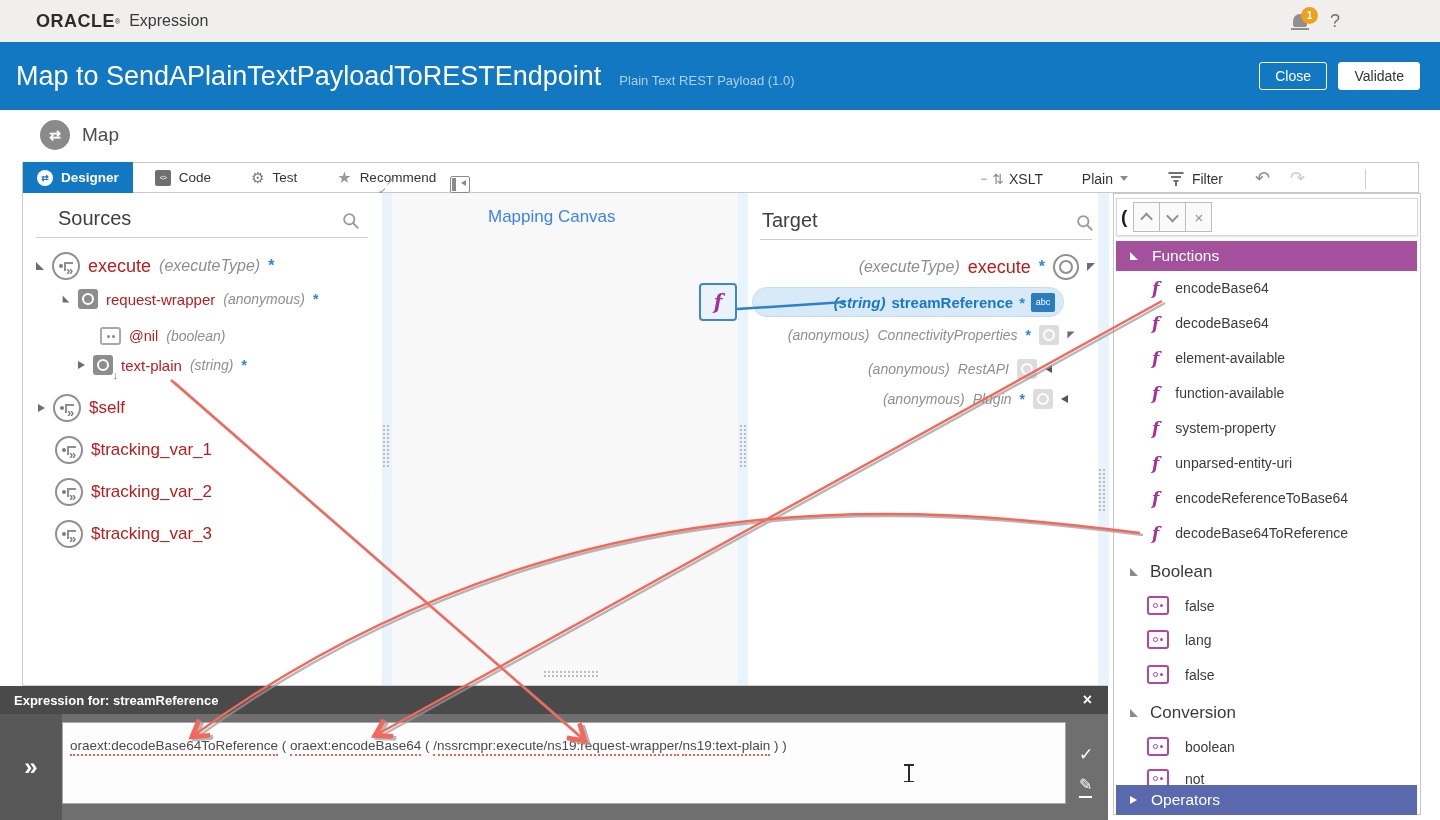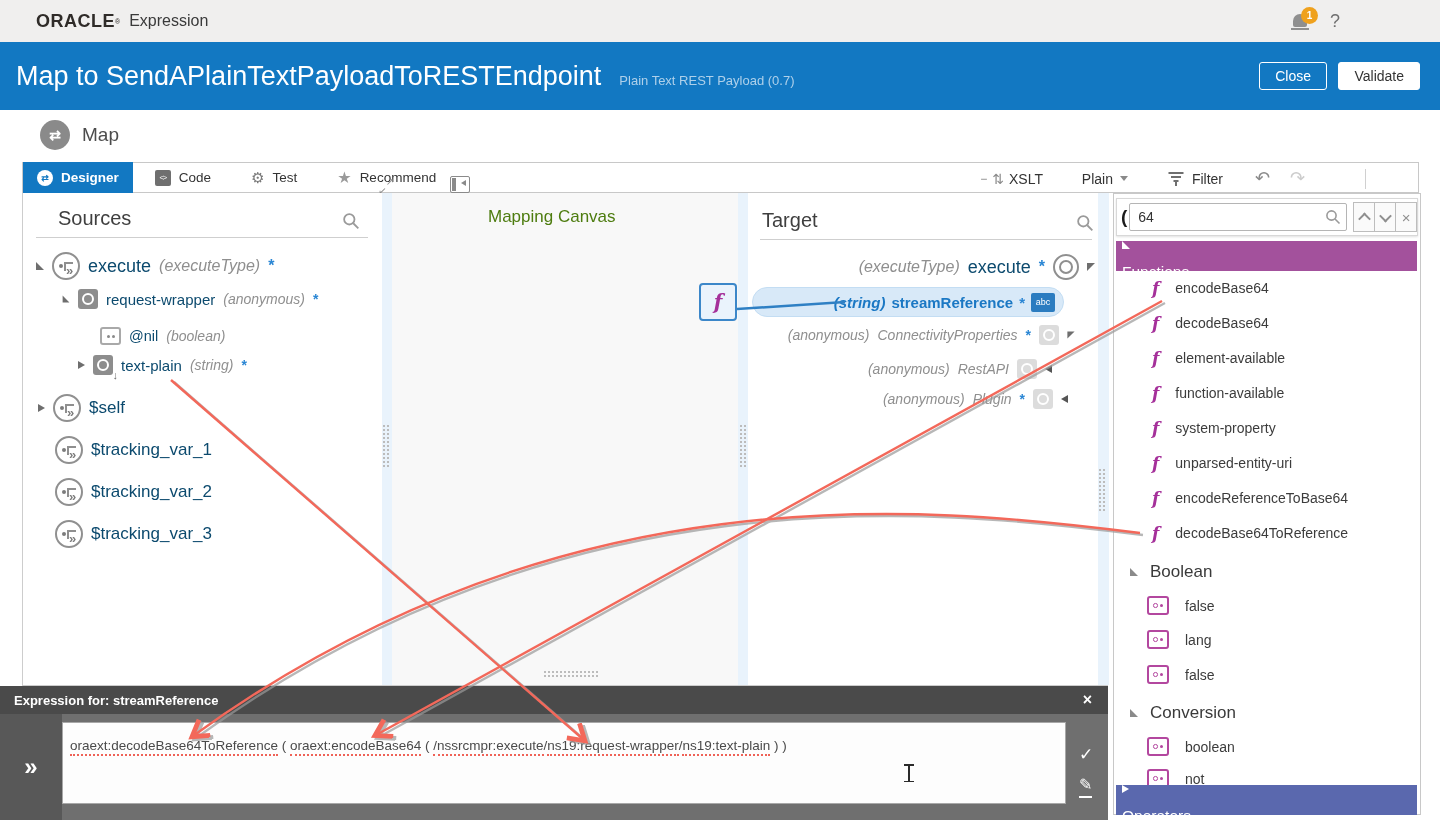--- a/index.html
+++ b/index.html
@@ -76,21 +76,21 @@
   .sq-icon{width:20px;height:20px;border-radius:3px;background:#8d8d8d;position:relative;}
   .sq-icon:after{content:"";position:absolute;left:4px;top:4px;width:8px;height:8px;border:2px solid #fff;border-radius:50%;}
   .sq-icon .dn{position:absolute;right:-5px;bottom:-6px;color:#6e6e6e;font-size:11px;font-weight:bold;}
   .nil-icon{width:17px;height:14px;border:2px solid #a9a9a9;border-radius:3px;background:#fff;
     display:flex;align-items:center;justify-content:center;gap:2px;}
   .nil-icon i{width:3px;height:3px;border-radius:50%;background:#8a8a8a;}
   .tsq-icon{width:20px;height:20px;border-radius:3px;background:#dcdcdc;position:relative;}
   .tsq-icon:after{content:"";position:absolute;left:4px;top:4px;width:8px;height:8px;border:2px solid #fff;border-radius:50%;}
   .ring-icon{width:22px;height:22px;border:2px solid #8f8f8f;border-radius:50%;position:relative;background:#fff;}
   .ring-icon:after{content:"";position:absolute;left:4px;top:4px;width:10px;height:10px;border:2px solid #8f8f8f;border-radius:50%;}
-  .nm{color:#0c4a6e;}
+  .nm{color:#b91c1c;}
   .tp{color:#8f8f8f;font-style:italic;}
   .req{color:#2a86d4;font-weight:bold;}
   .lg{font-size:18px;} .md{font-size:15px;} .sm{font-size:14.5px;} .vr{font-size:17px;}
   .tlg{font-size:16px;} .tmd{font-size:14px;}
   
   .pill{left:752px;top:287px;width:312px;height:30px;border-radius:15px;background:#d8e9f8;border:1px solid #c3ddf3;
     display:flex;align-items:center;justify-content:flex-end;gap:6px;padding-right:8px;box-sizing:border-box;}
   .pill .t1{color:#1b78c4;font-weight:bold;font-style:italic;font-size:15px;}
   .pill .t2{color:#1b78c4;font-weight:bold;font-size:15px;}
   .abc{width:24px;height:19px;border-radius:2px;background:#2b7cc0;color:#fff;font-size:9px;
@@ -103,21 +103,21 @@
   .searchwrap{position:absolute;left:2px;top:4px;width:300px;height:36px;border:1px solid #d8d8d8;background:#fff;
     box-shadow:0 1px 2px rgba(0,0,0,.12);display:flex;align-items:center;}
   .sprefix{font-weight:bold;font-size:19px;color:#1c1c1c;margin-left:4px;}
   .sinput{width:186px;height:26px;border:1px solid #b5b5b5;border-radius:2px;font-size:14px;color:#333;
     padding:0 22px 0 8px;font-family:"Liberation Sans",sans-serif;margin-left:2px;}
   .sbtn{width:25px;height:28px;border:1px solid #bdbdbd;background:#fafafa;display:flex;align-items:center;justify-content:center;margin-left:-1px;}
   .chev{display:inline-block;width:7px;height:7px;border-left:2px solid #8f8f8f;border-top:2px solid #8f8f8f;}
   .chev.up{transform:rotate(45deg) translate(1px,1px);}
   .chev.down{transform:rotate(225deg) translate(1px,1px);}
   .xglyph{color:#8f8f8f;font-size:15px;}
-  .sechdr{position:absolute;left:2px;width:301px;height:30px;display:flex;gap:14px;padding-left:6px;box-sizing:border-box;flex-direction:column;}
+  .sechdr{position:absolute;left:2px;width:301px;height:30px;display:flex;align-items:center;gap:14px;padding-left:14px;box-sizing:border-box;}
   .sechdr.purple{background:#a3519c;}
   .sechdr.indigo{background:#5a68ae;}
   .sechdr .lbl{color:#fff;font-size:15.5px;}
   .tri-dl.white{border-bottom-color:#fff;}
   .tri-r.white{border-left-color:#fff;}
   .grphdr{position:absolute;display:flex;align-items:center;gap:12px;}
   .grphdr .lbl{font-size:17px;color:#3a3a3a;}
   .fitem{position:absolute;display:flex;align-items:center;gap:16px;}
   .fitem .fglyph{font-size:17px;}
   .fitem .lbl{font-size:14px;color:#3c3c3c;}
@@ -156,21 +156,21 @@
   <div class="r" style="left:1293px;top:14px">
     <div class="bell"></div>
     <div class="badge">1</div>
   </div>
   <div class="r help" style="left:1330px;top:11px">?</div>
 
 </div>
 
 <div class="r bluehdr flex">
   <div class="title" style="margin-left:16px">Map to SendAPlainTextPayloadToRESTEndpoint</div>
-  <div class="subtitle">Plain Text REST Payload (0.7)</div>
+  <div class="subtitle">Plain Text REST Payload (1.0)</div>
   <div class="r btn ghost" style="right:113px;top:20px">Close</div>
   <div class="r btn solid" style="right:20px;top:20px">Validate</div>
 </div>
 
 <div class="r flex" style="left:40px;top:120px">
   <div class="mapicon">
       <span>⇄</span>
     </div>
   <span class="maplbl">Map</span>
 </div>
@@ -233,21 +233,21 @@
   <div class="gutter" style="left:1075px;width:11px"></div>
 </div>
 
 <div class="r paneltitle" style="left:58px;top:207px">Sources</div>
 <svg class="r" style="left:342px;top:212px" width="18" height="18" viewBox="0 0 16 16">
     <circle cx="6.5" cy="6.5" r="4.6" fill="none" stroke="#9a9a9a" stroke-width="1.6"></circle>
     <line x1="10" y1="10" x2="14.5" y2="14.5" stroke="#9a9a9a" stroke-width="1.6"></line>
   </svg>
 <div class="r divider" style="left:36px;top:237px;width:332px"></div>
 
-<div class="r" style="left:488px;top:207px;font-size:17px;color:#4d7c0f">Mapping Canvas</div>
+<div class="r" style="left:488px;top:207px;font-size:17px;color:#3b82f6">Mapping Canvas</div>
 
 <div class="r paneltitle" style="left:762px;top:209px">Target</div>
 <svg class="r" style="left:1076px;top:214px" width="18" height="18" viewBox="0 0 16 16">
     <circle cx="6.5" cy="6.5" r="4.6" fill="none" stroke="#9a9a9a" stroke-width="1.6"></circle>
     <line x1="10" y1="10" x2="14.5" y2="14.5" stroke="#9a9a9a" stroke-width="1.6"></line>
   </svg>
 <div class="r divider" style="left:760px;top:239px;width:332px"></div>
 
 <div class="r grip-v" style="left:382px;top:424px"></div>
 <div class="r grip-v" style="left:739px;top:424px"></div>
@@ -353,27 +353,20 @@
   <span class="tp tmd">(anonymous)</span>
   <span class="tp tmd">Plugin</span>
   <span class="req tmd">*</span>
   <span class="tsq-icon"></span>
   <span class="tri-l"></span>
 </div>
 
 <div class="r fpanel">
   <div class="searchwrap">
     <span class="sprefix">(</span>
-    <span style="position:relative">
-      <input class="sinput" value="64" style="">
-      <svg style="position:absolute;right:6px;top:6px" width="16" height="16" viewBox="0 0 16 16">
-          <circle cx="6.5" cy="6.5" r="4.6" fill="none" stroke="#9a9a9a" stroke-width="1.6"></circle>
-          <line x1="10" y1="10" x2="14.5" y2="14.5" stroke="#9a9a9a" stroke-width="1.6"></line>
-        </svg>
-    </span>
     <span class="sbtn" style="margin-left:6px">
         <span class="chev up"></span>
       </span>
     <span class="sbtn">
         <span class="chev down"></span>
       </span>
     <span class="sbtn">
         <span class="xglyph">×</span>
       </span>
   </div>

